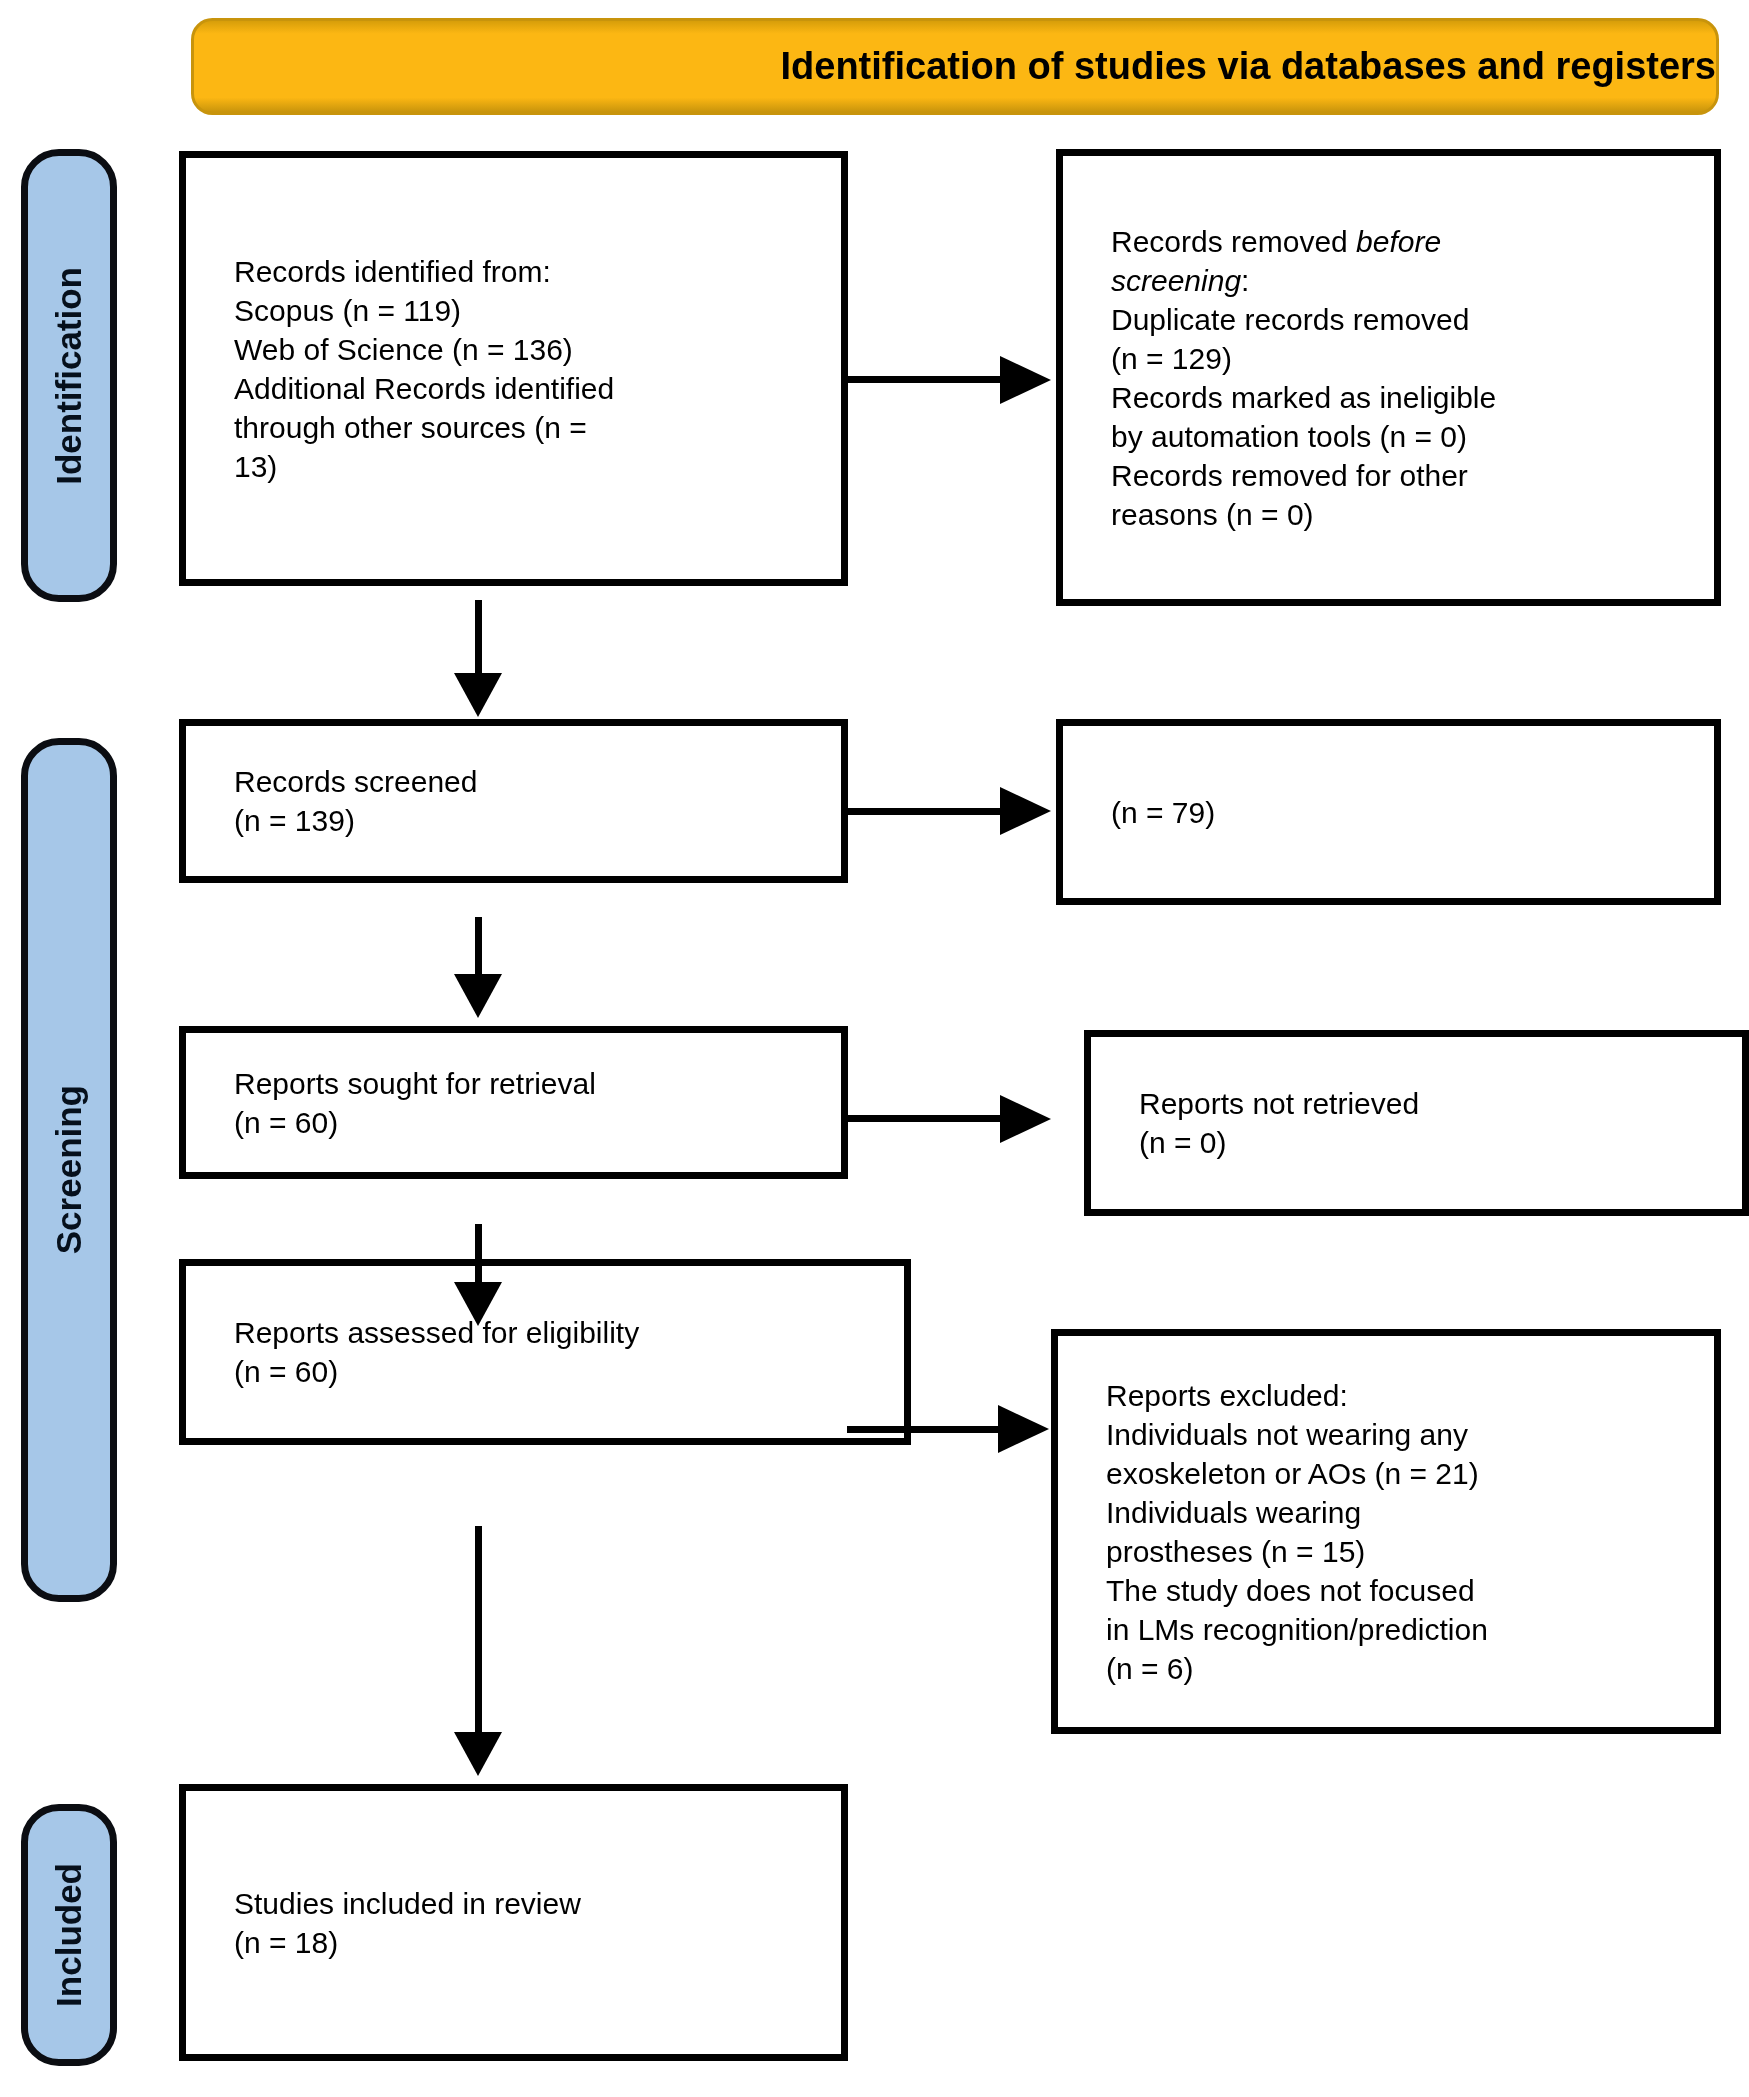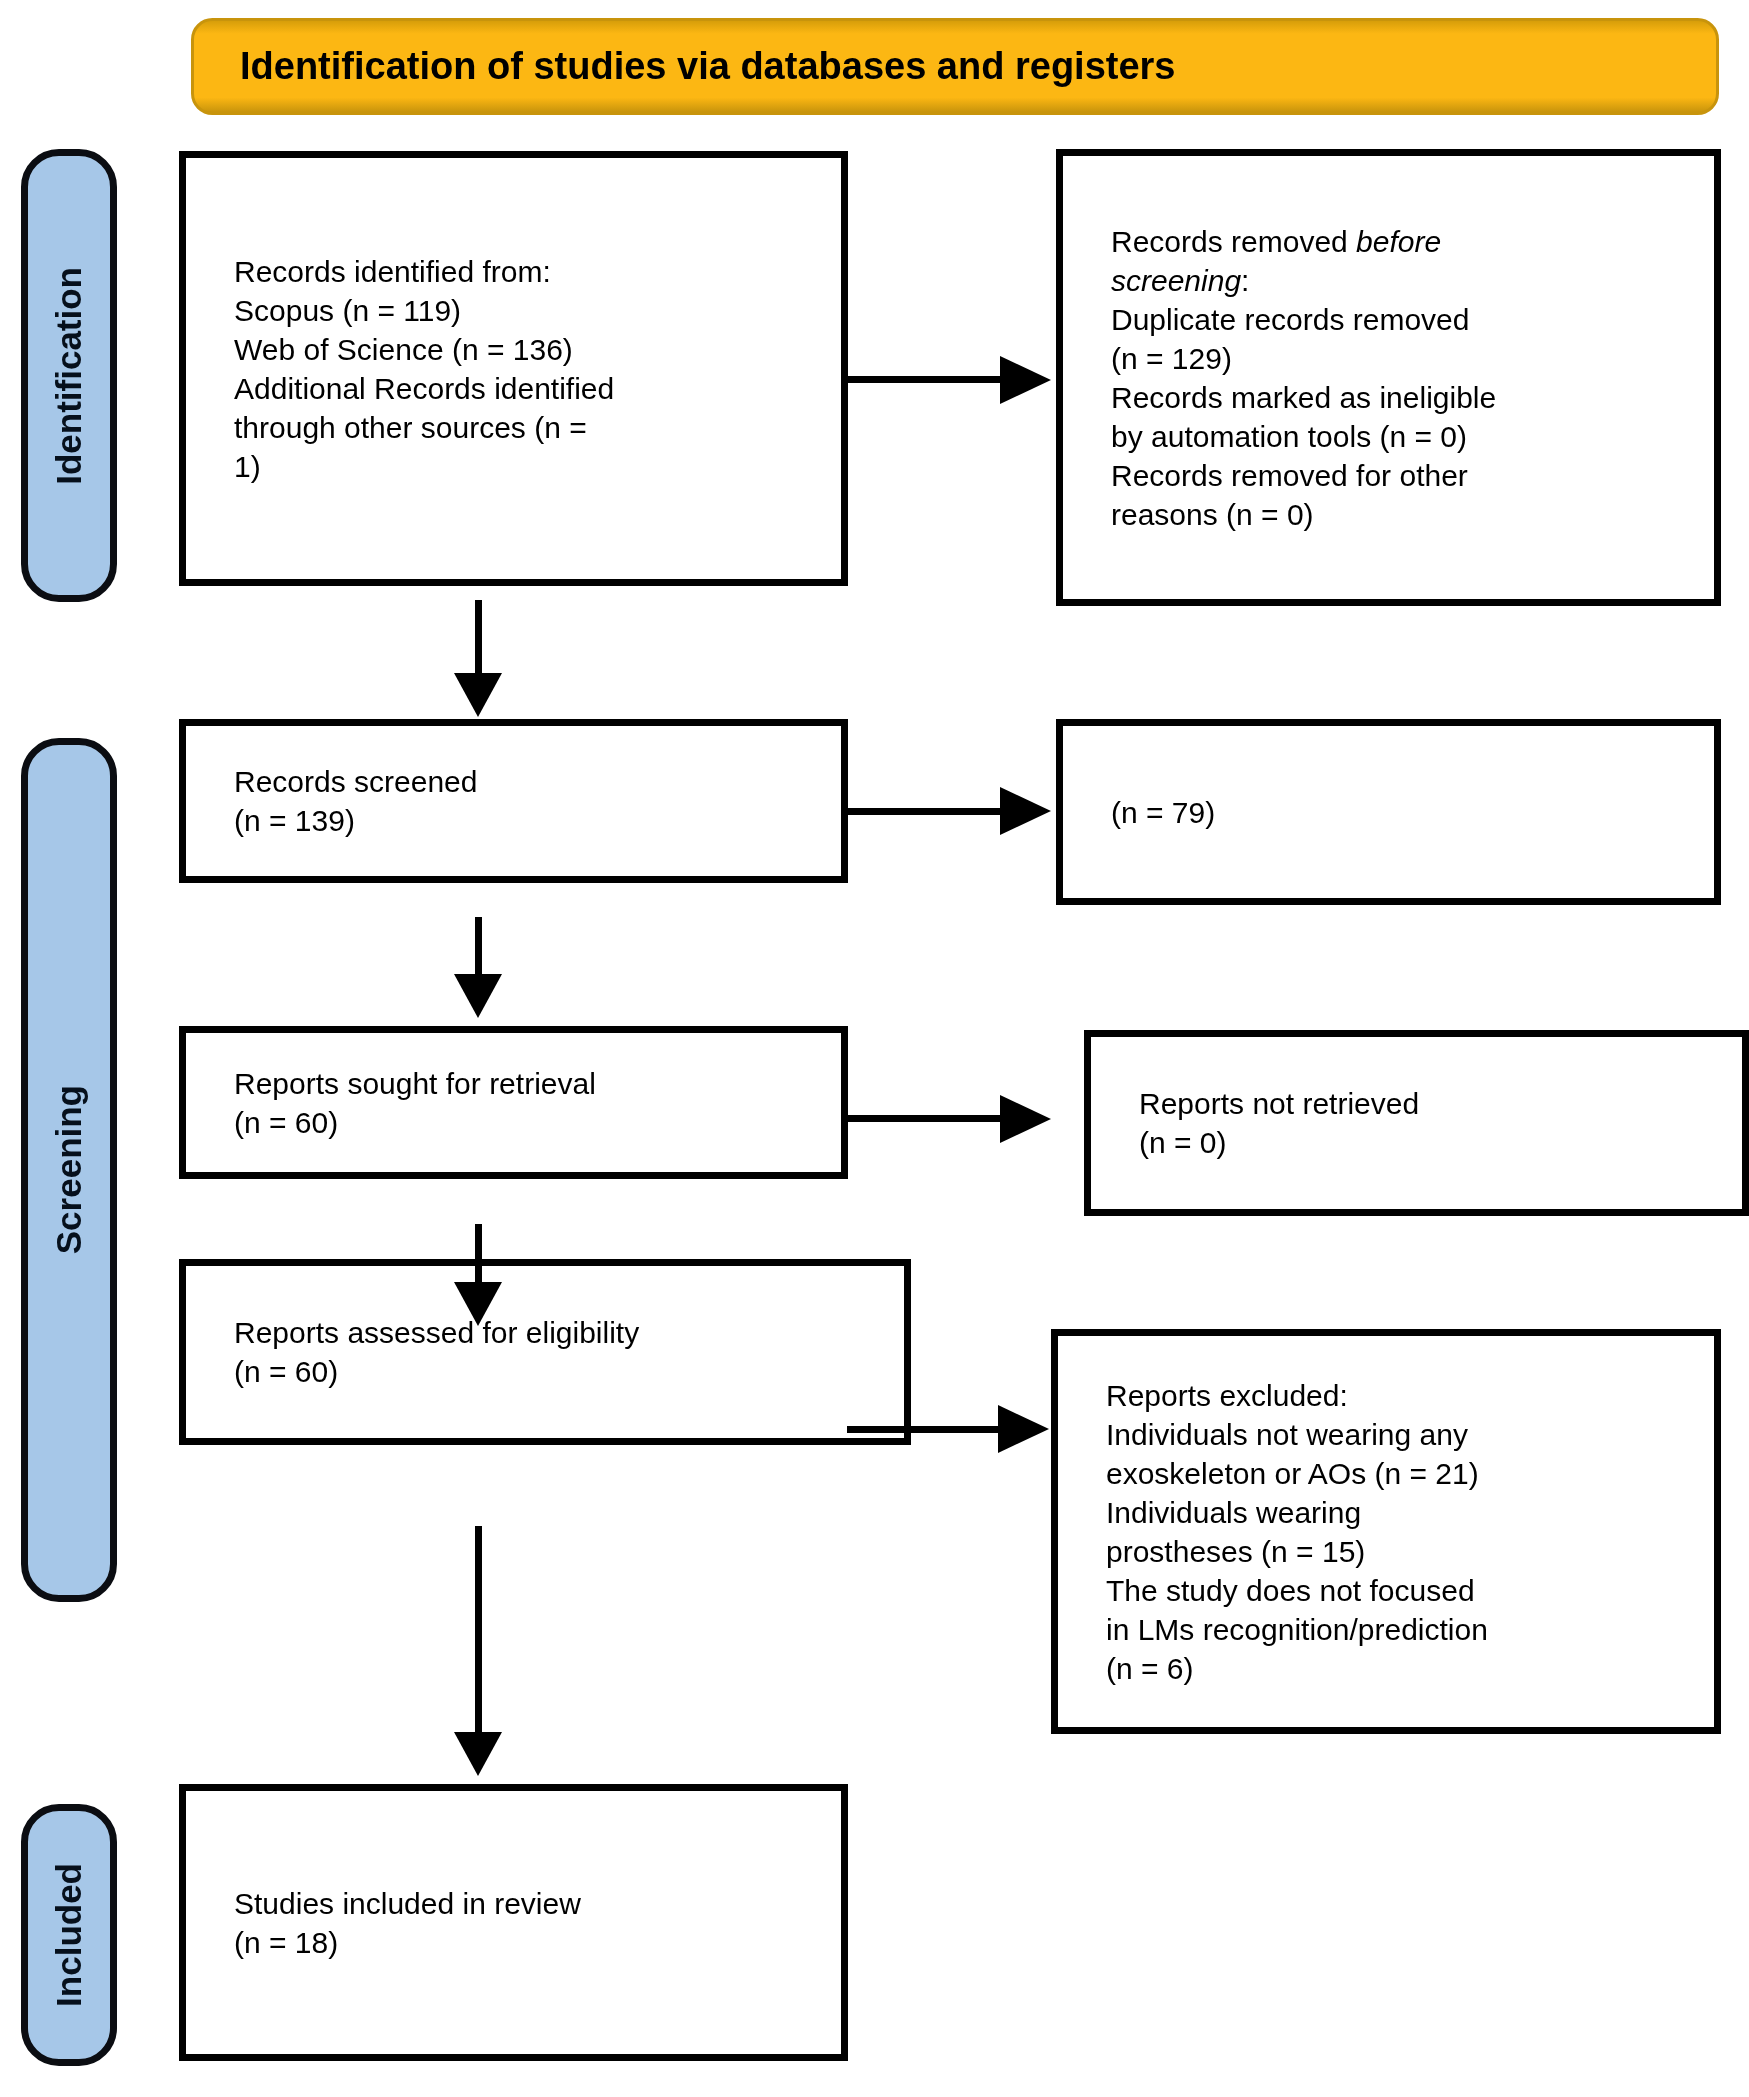--- a/index.html
+++ b/index.html
@@ -3,21 +3,21 @@
 <meta charset="utf-8">
 <style>
   html,body{margin:0;padding:0;background:#ffffff;}
   .page{position:relative;width:1749px;height:2097px;background:#ffffff;
         font-family:"Liberation Sans", sans-serif;color:#000;overflow:hidden;}
 
   
   .banner{position:absolute;left:191px;top:18px;width:1528px;height:97px;
           background:linear-gradient(180deg,#d79e0a 0%,#fcb713 14%,#fcb713 84%,#c8940c 100%);
           border:3.6px solid #c8940c;border-radius:21.4px;box-sizing:border-box;
-          display:flex;align-items:center;justify-content:flex-start;padding-left:46px;}
+          display:flex;align-items:center;justify-content:flex-end;}
   .banner span{font-size:38px;font-weight:bold;color:#000;}
 
   
   .stage{position:absolute;left:21.4px;width:96px;background:#a6c7e8;
          border:7.7px solid #0b0d12;border-radius:38px;box-sizing:border-box;
          display:flex;align-items:center;justify-content:center;}
   .stage span{writing-mode:vertical-rl;transform:rotate(180deg);
               font-size:35px;font-weight:bold;color:#06101c;white-space:nowrap;}
 
   
@@ -55,21 +55,21 @@
     <span>Screening</span>
   </div>
   <div class="stage" style="top:1804px;height:262px;">
     <span>Included</span>
   </div>
 
   <div class="box" style="left:179px;top:151px;width:669px;height:435px;">
     <div class="t">Records identified from:</div>
     <div class="item">Scopus (n = 119)</div>
     <div class="item">Web of Science (n = 136)</div>
-    <div class="item">Additional Records identified through other sources (n = 1)</div>
+    <div class="item">Additional Records identified through other sources (n = 13)</div>
   </div>
 
   <div class="box" style="left:1056px;top:149px;width:665px;height:457px;">
     <div class="t t-wrap"><span>Records removed </span><em>before screening</em><span>:</span></div>
     <div class="item">Duplicate records removed (n = 129)</div>
     <div class="item">Records marked as ineligible by automation tools (n = 0)</div>
     <div class="item">Records removed for other reasons (n = 0)</div>
   </div>
 
   <div class="box" style="left:179px;top:719px;width:669px;height:164px;">

